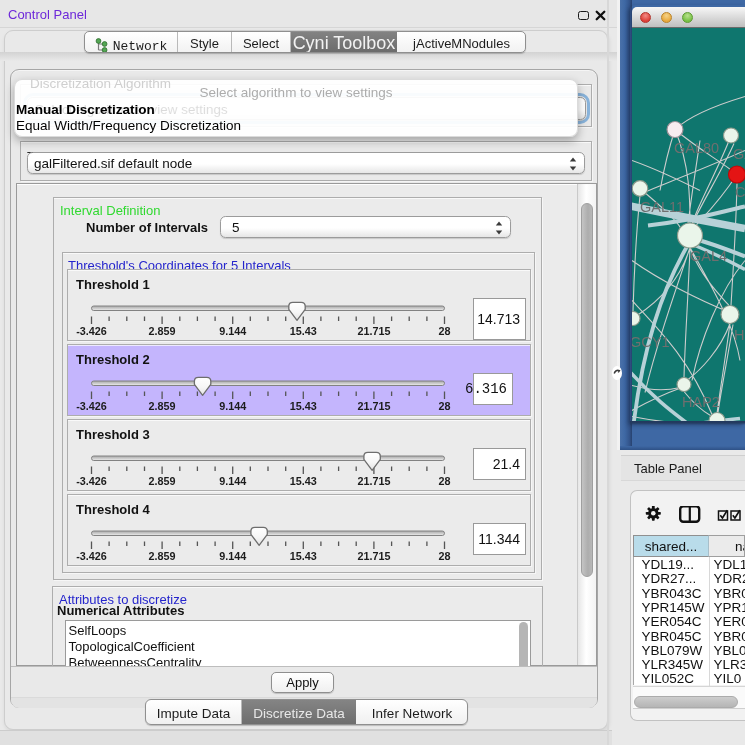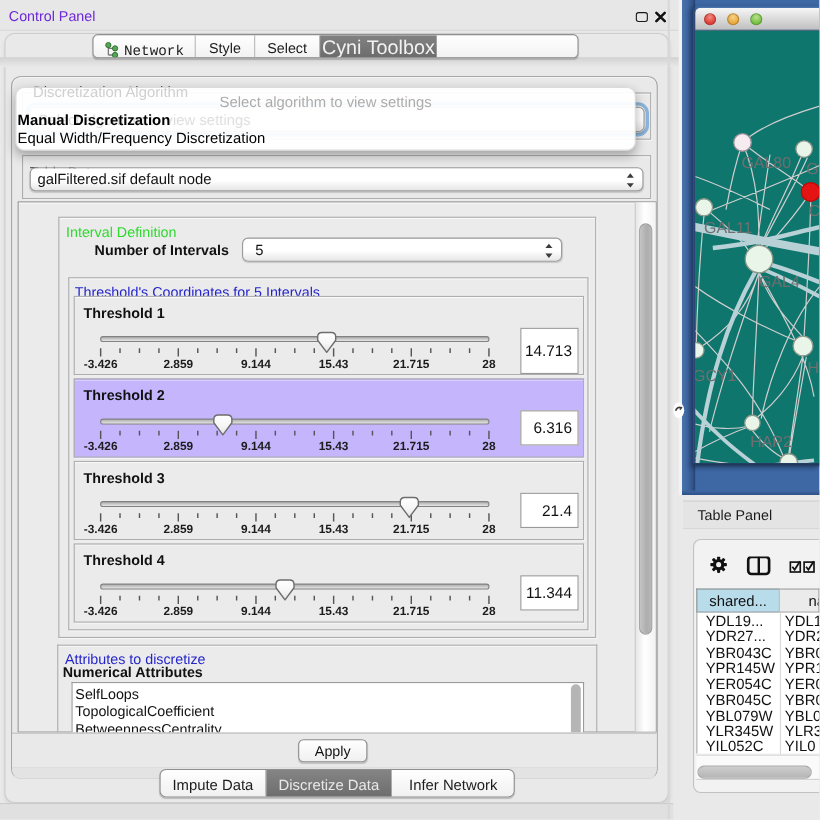--- a/index.html
+++ b/index.html
@@ -26,20 +26,21 @@
 <div class="abs" style="left:84px;top:31px;width:442px;height:22px;border:1px solid #8f8f8f;border-radius:5px;background:linear-gradient(#ffffff,#f2f2f2);overflow:hidden;box-shadow:0 1px 1px rgba(0,0,0,.2);">
 <div style="position:absolute;left:0px;top:0;width:93px;height:22px;color:#1c1c1c;border-right:1px solid #b9b9b9;font-size:13px;display:flex;align-items:flex-end;justify-content:center;white-space:nowrap;font-family:Liberation Mono, monospace;"><svg width="14" height="16" viewBox="0 0 14 16" style="margin-right:4px;vertical-align:-3px;">
         <path d="M3.5 4 L3.5 12 M3.5 6 L9 6 M3.5 12 L9 12" stroke="#7a7a7a" stroke-width="1.2" fill="none"></path>
         <circle cx="3.5" cy="3" r="2.4" fill="#53a653" stroke="#2e6b2e" stroke-width="0.8"></circle>
         <circle cx="9.6" cy="6" r="2.4" fill="#53a653" stroke="#2e6b2e" stroke-width="0.8"></circle>
         <circle cx="9.6" cy="12" r="2.4" fill="#53a653" stroke="#2e6b2e" stroke-width="0.8"></circle>
       </svg>Network</div>
 <div style="position:absolute;left:93px;top:0;width:54px;height:22px;color:#1c1c1c;border-right:1px solid #b9b9b9;font-size:13px;display:flex;align-items:center;justify-content:center;white-space:nowrap;">Style</div>
 <div style="position:absolute;left:147px;top:0;width:59px;height:22px;color:#1c1c1c;border-right:1px solid #b9b9b9;font-size:13px;display:flex;align-items:center;justify-content:center;white-space:nowrap;">Select</div>
 <div style="position:absolute;left:206px;top:0;width:106px;height:22px;background:linear-gradient(#828282,#6a6a6a);color:#f2f2f2;font-size:18px;display:flex;align-items:center;justify-content:center;white-space:nowrap;">Cyni Toolbox</div>
+<div style="position:absolute;left:312px;top:0;width:130px;height:22px;color:#1c1c1c;border-right:1px solid #b9b9b9;font-size:13px;display:flex;align-items:center;justify-content:center;white-space:nowrap;">jActiveMNodules</div>
 </div>
 <div class="abs" style="left:10px;top:69px;width:588px;height:639px;border:1px solid #a6a6a6;border-radius:9px;background:#e9e9e9;box-shadow:inset 0 1px 0 #f5f5f5;"></div>
 <div class="abs etch" style="left:20px;top:84px;width:572px;height:43px;"></div>
 <div class="abs" style="left:27px;top:77px;height:3px;overflow:hidden;">
     <div style="font-size:13.5px;line-height:14px;color:#2a2a2a;padding:0 3px;">Discretization Algorithm</div>
   </div>
 <div class="abs" style="left:26px;top:96px;width:561px;height:25px;border-radius:7px;box-shadow:0 0 0 3px #89b3da;"></div>
 <div class="combo" style="left:27px;top:97px;width:559px;height:23px;">
     <span class="txt" style="color:#bbbbbb;">Select algorithm to view settings</span>
   </div>
@@ -106,21 +107,21 @@
       <text x="23.5" y="37.5" font-size="10.8" font-weight="bold" fill="#1c1c1c" text-anchor="middle" font-family="Liberation Sans, sans-serif">-3.426</text>
       <text x="94.1" y="37.5" font-size="10.8" font-weight="bold" fill="#1c1c1c" text-anchor="middle" font-family="Liberation Sans, sans-serif">2.859</text>
       <text x="164.7" y="37.5" font-size="10.8" font-weight="bold" fill="#1c1c1c" text-anchor="middle" font-family="Liberation Sans, sans-serif">9.144</text>
       <text x="235.3" y="37.5" font-size="10.8" font-weight="bold" fill="#1c1c1c" text-anchor="middle" font-family="Liberation Sans, sans-serif">15.43</text>
       <text x="305.9" y="37.5" font-size="10.8" font-weight="bold" fill="#1c1c1c" text-anchor="middle" font-family="Liberation Sans, sans-serif">21.715</text>
       <text x="376.5" y="37.5" font-size="10.8" font-weight="bold" fill="#1c1c1c" text-anchor="middle" font-family="Liberation Sans, sans-serif">28</text>
       <g transform="translate(134.6,7.8)">
         <path d="M -8.2 4.5 L -8.2 1.5 Q -8.2 -2.5 -4.2 -2.5 L 4.2 -2.5 Q 8.2 -2.5 8.2 1.5 L 8.2 4.5 L 0 15.5 Z" fill="url(#thm)" stroke="#6e6e6e" stroke-width="1.3" stroke-linejoin="round"></path>
       </g>
     </svg>
-<div style="position:absolute;left:405px;top:28px;width:53px;height:32px;background:#fff;border:1px solid #999;font-size:14px;color:#111;display:flex;align-items:center;justify-content:flex-end;padding-right:5px;">6.316</div>
+<div style="position:absolute;left:405px;top:28px;width:40px;height:32px;background:#fff;border:1px solid #999;font-size:14px;color:#111;display:flex;align-items:center;justify-content:flex-end;padding-right:5px;font-family:Liberation Mono, monospace;">6.316</div>
 </div>
 <div class="abs etch" style="left:67px;top:419px;width:464px;height:72px;background:#ebebeb;">
 <div style="position:absolute;left:8px;top:7px;font-size:13px;font-weight:bold;color:#111;">Threshold 3</div>
 <svg width="462" height="46" viewBox="0 0 462 46" style="position:absolute;left:0;top:27px;">
       <rect x="23.5" y="9" width="353.0" height="4.5" rx="2.2" fill="url(#trk)" stroke="#828282" stroke-width="1"></rect>
       <path d="M23.5 19.5 V27.0 M41.1 19.5 V24.0 M58.8 19.5 V24.0 M76.5 19.5 V24.0 M94.1 19.5 V27.0 M111.8 19.5 V24.0 M129.4 19.5 V24.0 M147.1 19.5 V24.0 M164.7 19.5 V27.0 M182.3 19.5 V24.0 M200.0 19.5 V24.0 M217.7 19.5 V24.0 M235.3 19.5 V27.0 M252.9 19.5 V24.0 M270.6 19.5 V24.0 M288.2 19.5 V24.0 M305.9 19.5 V27.0 M323.6 19.5 V24.0 M341.2 19.5 V24.0 M358.9 19.5 V24.0 M376.5 19.5 V27.0" stroke="#555555" stroke-width="1.3" fill="none"></path>
       <text x="23.5" y="37.5" font-size="10.8" font-weight="bold" fill="#1c1c1c" text-anchor="middle" font-family="Liberation Sans, sans-serif">-3.426</text>
       <text x="94.1" y="37.5" font-size="10.8" font-weight="bold" fill="#1c1c1c" text-anchor="middle" font-family="Liberation Sans, sans-serif">2.859</text>
       <text x="164.7" y="37.5" font-size="10.8" font-weight="bold" fill="#1c1c1c" text-anchor="middle" font-family="Liberation Sans, sans-serif">9.144</text>
       <text x="235.3" y="37.5" font-size="10.8" font-weight="bold" fill="#1c1c1c" text-anchor="middle" font-family="Liberation Sans, sans-serif">15.43</text>

